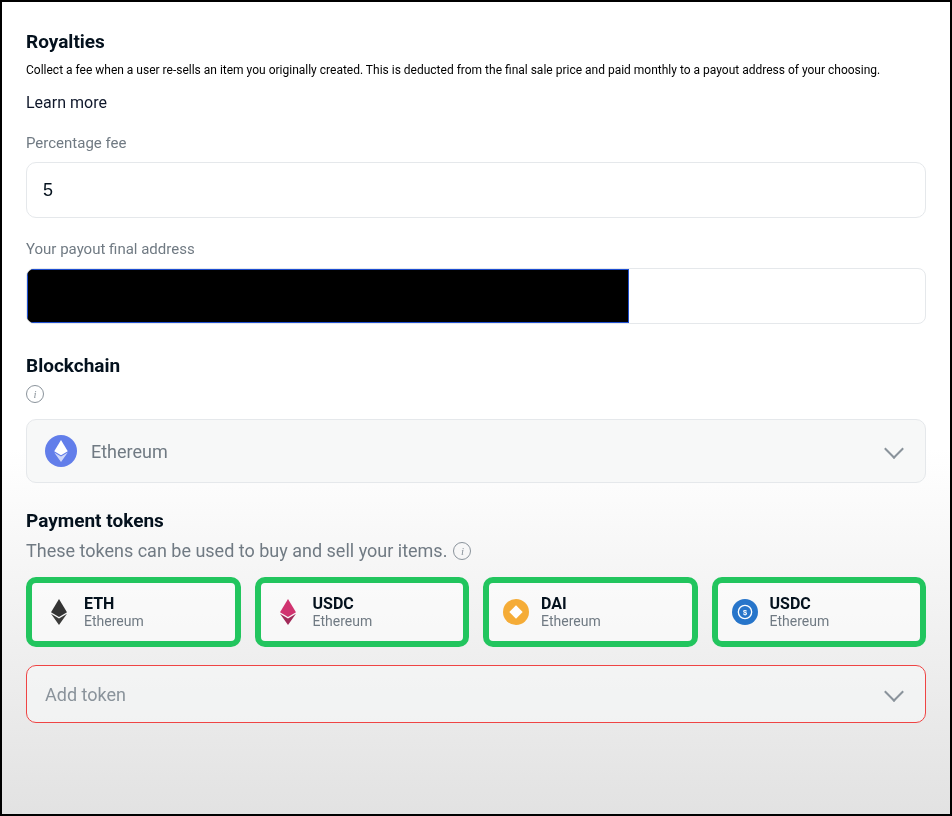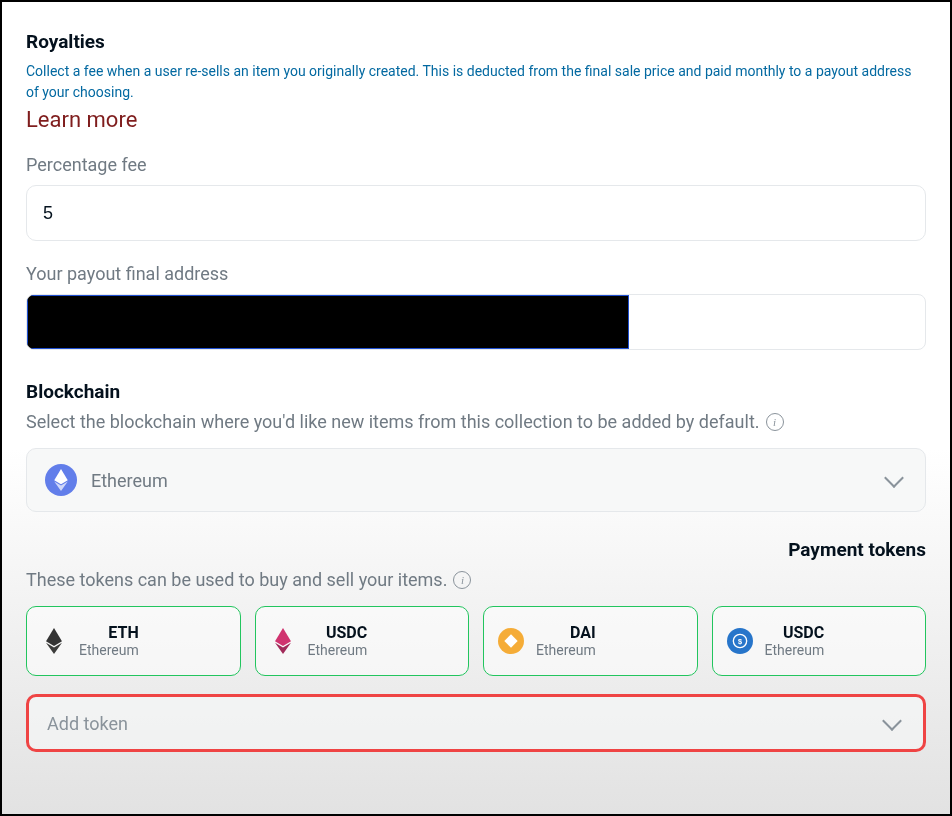--- a/index.html
+++ b/index.html
@@ -11,35 +11,35 @@
     padding: 28px 24px 30px 24px;
     color: #353840;
   }
   .section-title {
     font-size: 19px;
     font-weight: 700;
     color: #04111d;
     margin-bottom: 8px;
   }
   .section-desc {
-    font-size: 14px;
-    color: #0369a1;
+    font-size: 12px;
+    color: #000000;
     line-height: 1.5;
-    margin-bottom: 4px;
+    margin-bottom: 14px;
   }
   .link {
-    color: #7f1d1d;
-    font-size: 22px;
+    color: #0f172a;
+    font-size: 16px;
     text-decoration: none;
     display: inline-block;
     margin-bottom: 22px;
     cursor: pointer;
   }
   .field-label {
-    font-size: 18px;
+    font-size: 15px;
     color: #707a83;
     margin-bottom: 10px;
   }
   .text-input {
     width: 100%;
     height: 56px;
     border: 1px solid #e5e8eb;
     border-radius: 10px;
     background: #ffffff;
     padding: 0 16px;
@@ -117,40 +117,40 @@
   }
   .select-label { font-size: 18px; color: #707a83; }
   .tokens-row {
     display: flex;
     gap: 14px;
     margin-bottom: 18px;
   }
   .token-card {
     flex: 1;
     height: 70px;
-    border: 1px solid #22c55e;
+    border: 6px solid #22c55e;
     border-radius: 10px;
     background: rgba(255,255,255,0.5);
     display: flex;
     align-items: center;
     padding: 0 14px;
     gap: 12px;
     cursor: pointer;
   }
   .token-icon {
     width: 26px; height: 26px;
     display: flex; align-items: center; justify-content: center;
   }
   .token-texts { display: flex; flex-direction: column; line-height: 1.2; }
   .token-symbol { font-weight: 700; font-size: 16px; color: #04111d; }
   .token-chain { font-size: 14px; color: #707a83; }
   .add-token-box {
     width: 100%;
     height: 58px;
-    border: 3px solid #ef4444;
+    border: 1px solid #ef4444;
     border-radius: 10px;
     background: rgba(247,248,248,0.6);
     display: flex;
     align-items: center;
     justify-content: space-between;
     padding: 0 18px;
     cursor: pointer;
   }
   .add-token-label { font-size: 18px; color: #8a939b; }
   
@@ -178,38 +178,37 @@
 
   <div class="field-label">Your payout final address</div>
   <div class="wallet-row">
     <div class="wallet-redact"></div>
   </div>
 </div>
 
 <div class="section-block">
   <div class="section-title">Blockchain</div>
   <div class="desc-with-info">
-    <span>Select the blockchain where you'd like new items from this collection to be added by default.</span>
     <span class="info-icon">i</span>
   </div>
   <div class="select-box">
     <div class="select-left">
       <span class="eth-circle">
         <svg class="eth-glyph" viewBox="0 0 256 417">
             <path fill="#fff" d="M128 0 0 212l128 76 128-76z"></path>
             <path fill="#fff" opacity="0.7" d="M128 417 0 237l128 76 128-76z"></path>
           </svg>
       </span>
       <span class="select-label">Ethereum</span>
     </div>
     <span class="chevron"></span>
   </div>
 </div>
 
-<div class="section-block" style="margin-bottom:0;text-align:right;">
+<div class="section-block" style="margin-bottom:0;">
   <div class="section-title">Payment tokens</div>
   <div class="desc-with-info">
     <span>These tokens can be used to buy and sell your items.</span>
     <span class="info-icon">i</span>
   </div>
 
   <div class="tokens-row">
     <div class="token-card">
       <span class="token-icon">
         <svg viewBox="0 0 256 417" width="16" height="26">

